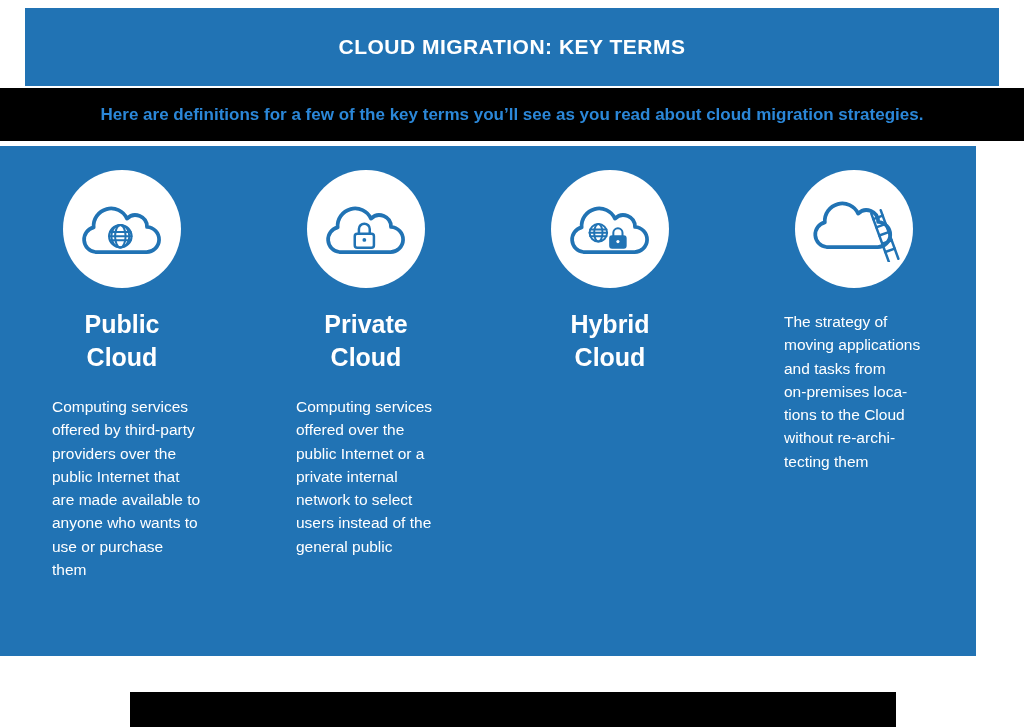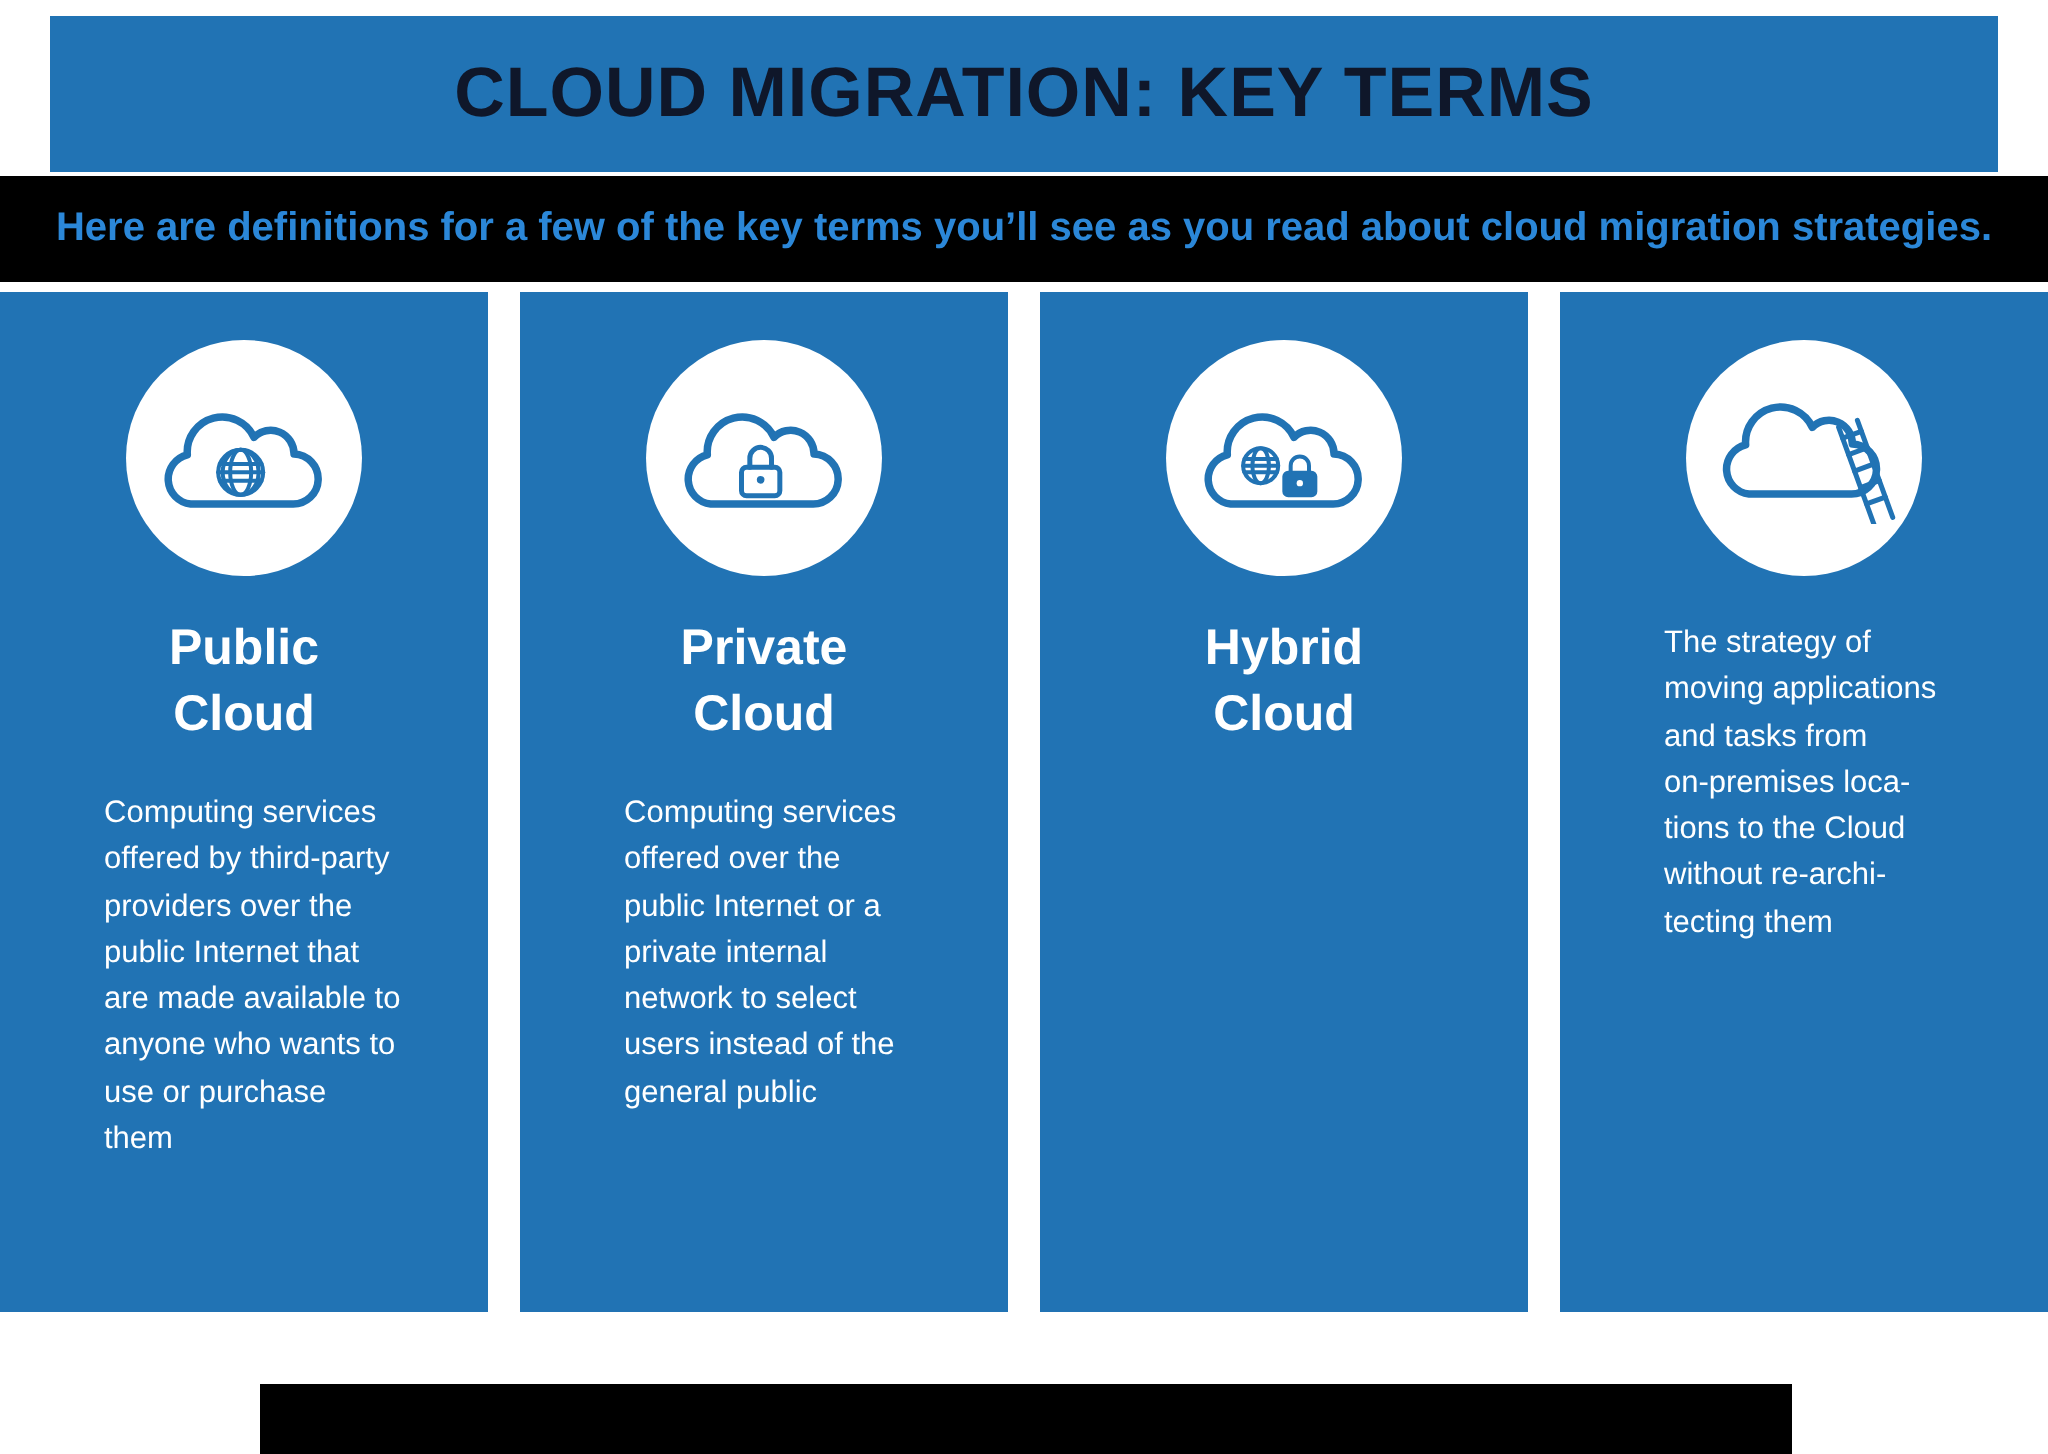--- a/index.html
+++ b/index.html
@@ -9,35 +9,35 @@
     position: relative; overflow: hidden;
     font-family: "Liberation Sans", sans-serif;
   }
   .top-bar {
     position: absolute; left: 25px; top: 8px;
     width: 974px; height: 78px;
     background: #2173b4;
     display: flex; align-items: center; justify-content: center;
   }
   .top-bar h1 {
-    color: #0f172a; font-size: 35px; font-weight: bold; letter-spacing: 0.5px;
+    color: #ffffff; font-size: 21px; font-weight: bold; letter-spacing: 0.5px;
   }
   .subtitle-bar {
     position: absolute; left: 0; top: 88px;
     width: 1024px; height: 53px;
     background: #000000;
     display: flex; align-items: center; justify-content: center;
   }
   .subtitle-bar p {
-    color: #2b87d8; font-size: 20px; font-weight: bold;
+    color: #2b87d8; font-size: 17px; font-weight: bold;
   }
   .cards {
     position: absolute; left: 0; top: 146px;
     width: 1024px; height: 510px;
-    display: flex; gap: 16px;
+    display: flex; 
   }
   .card {
     width: 244px; height: 510px;
     background: #2173b4; color: #ffffff;
     display: flex; flex-direction: column; align-items: center;
     padding-top: 24px;
   }
   .icon-circle {
     width: 118px; height: 118px; border-radius: 50%;
     background: #ffffff; flex-shrink: 0;

